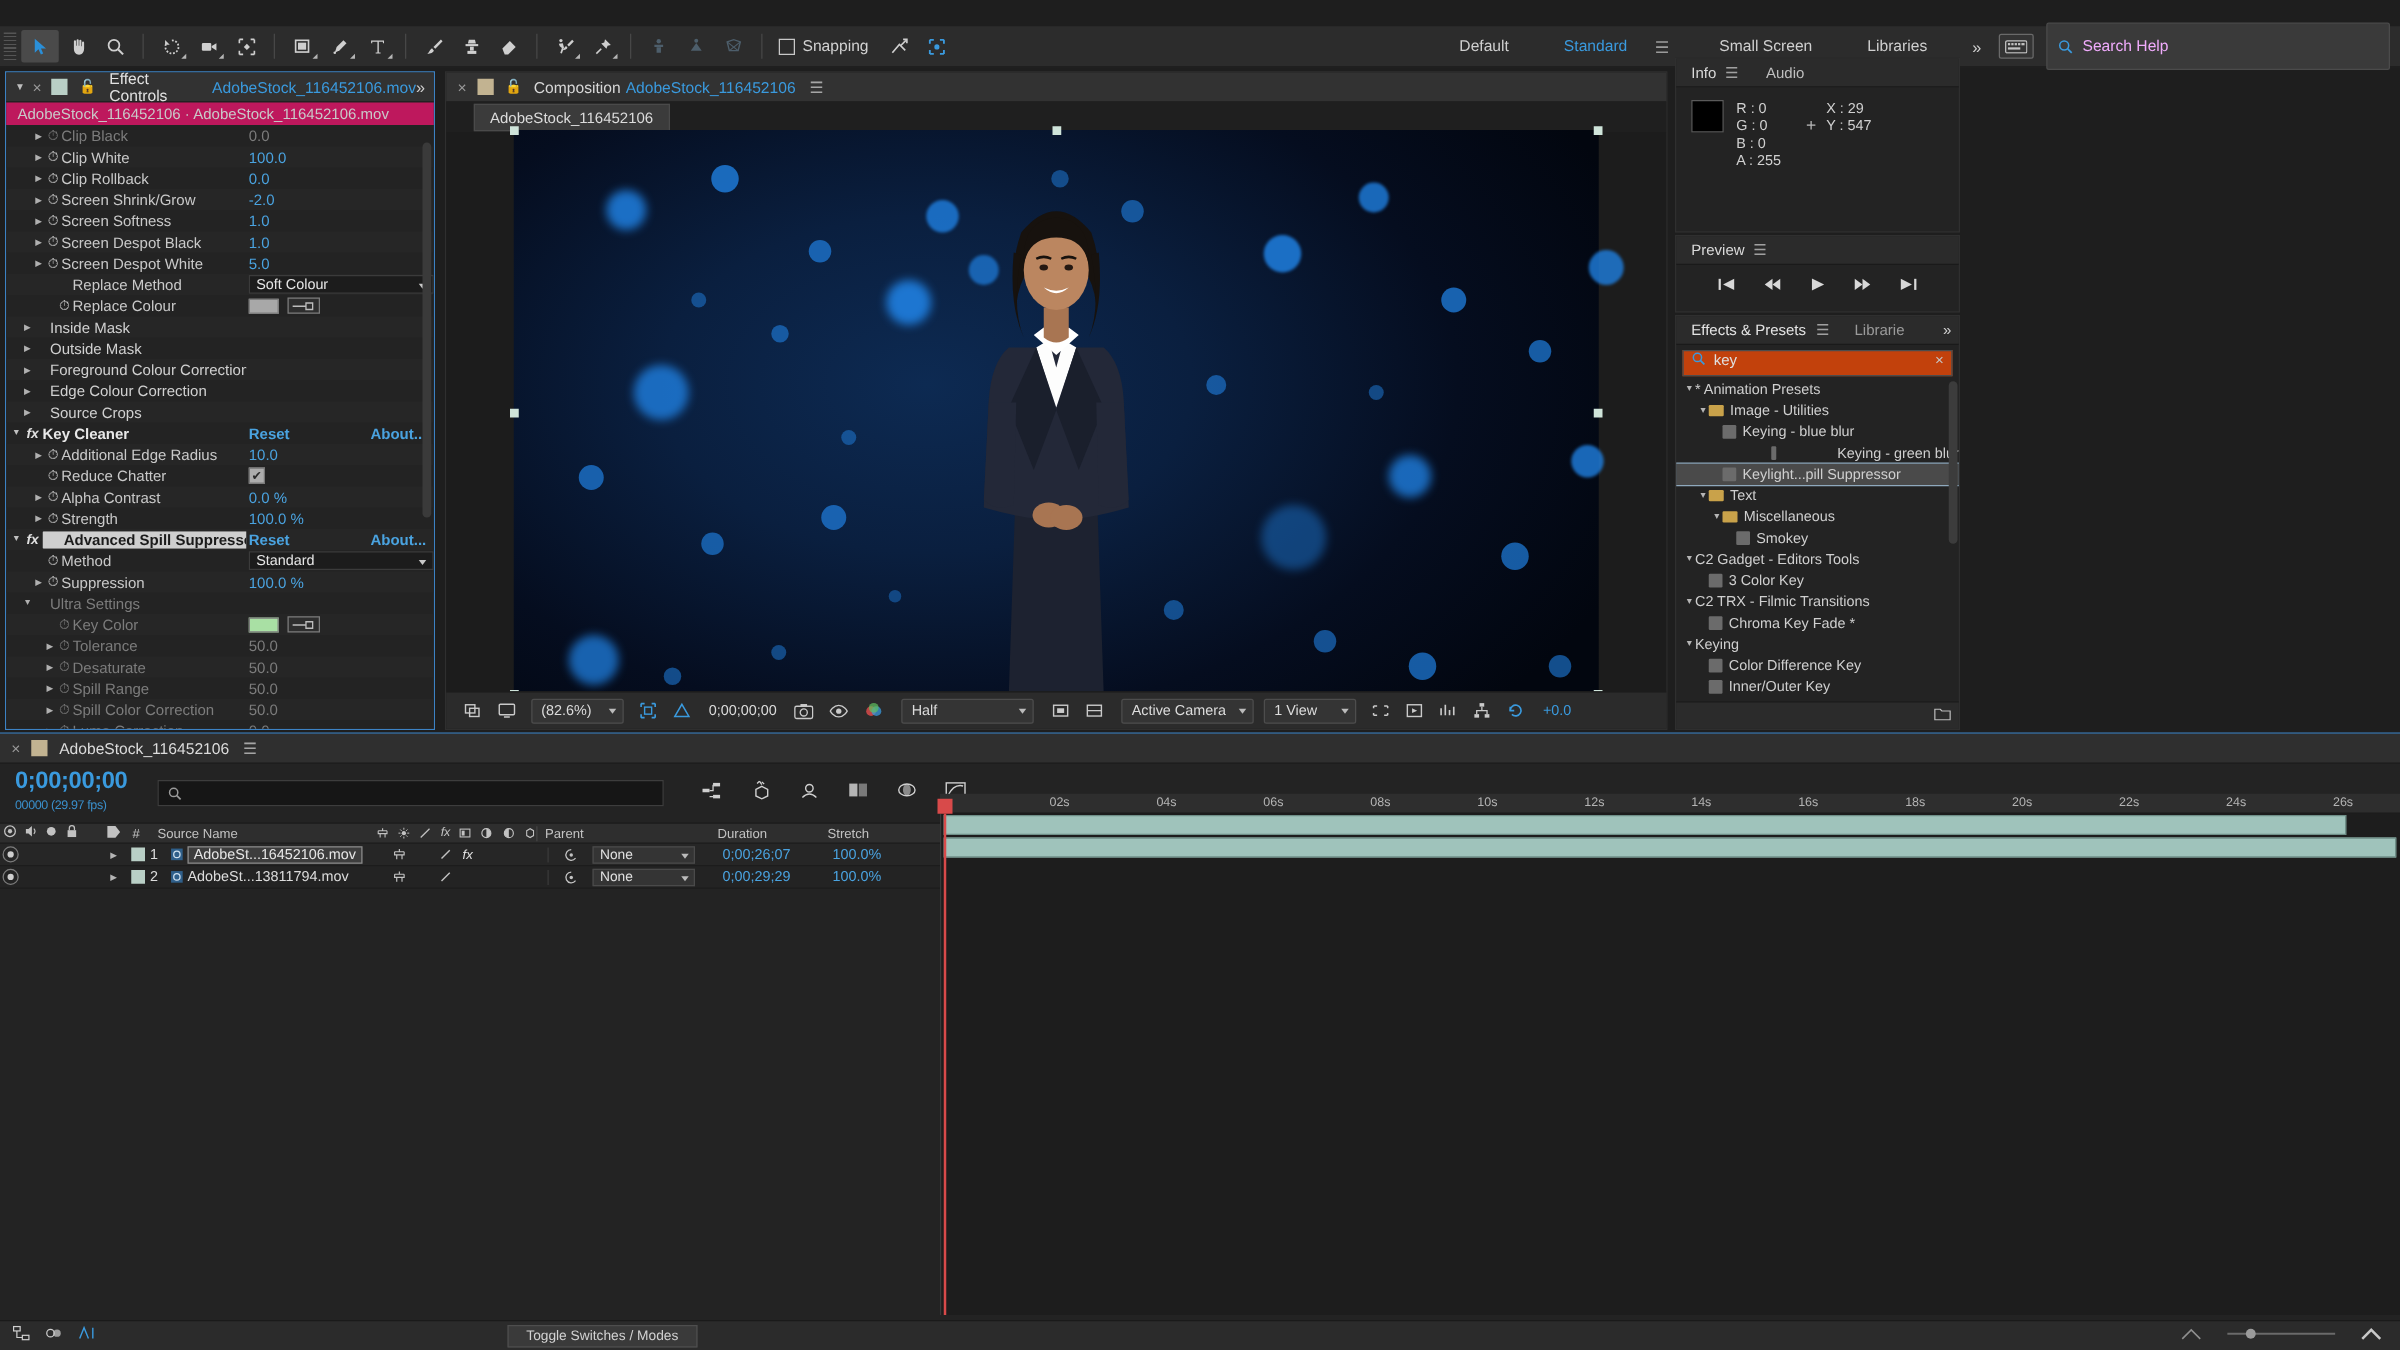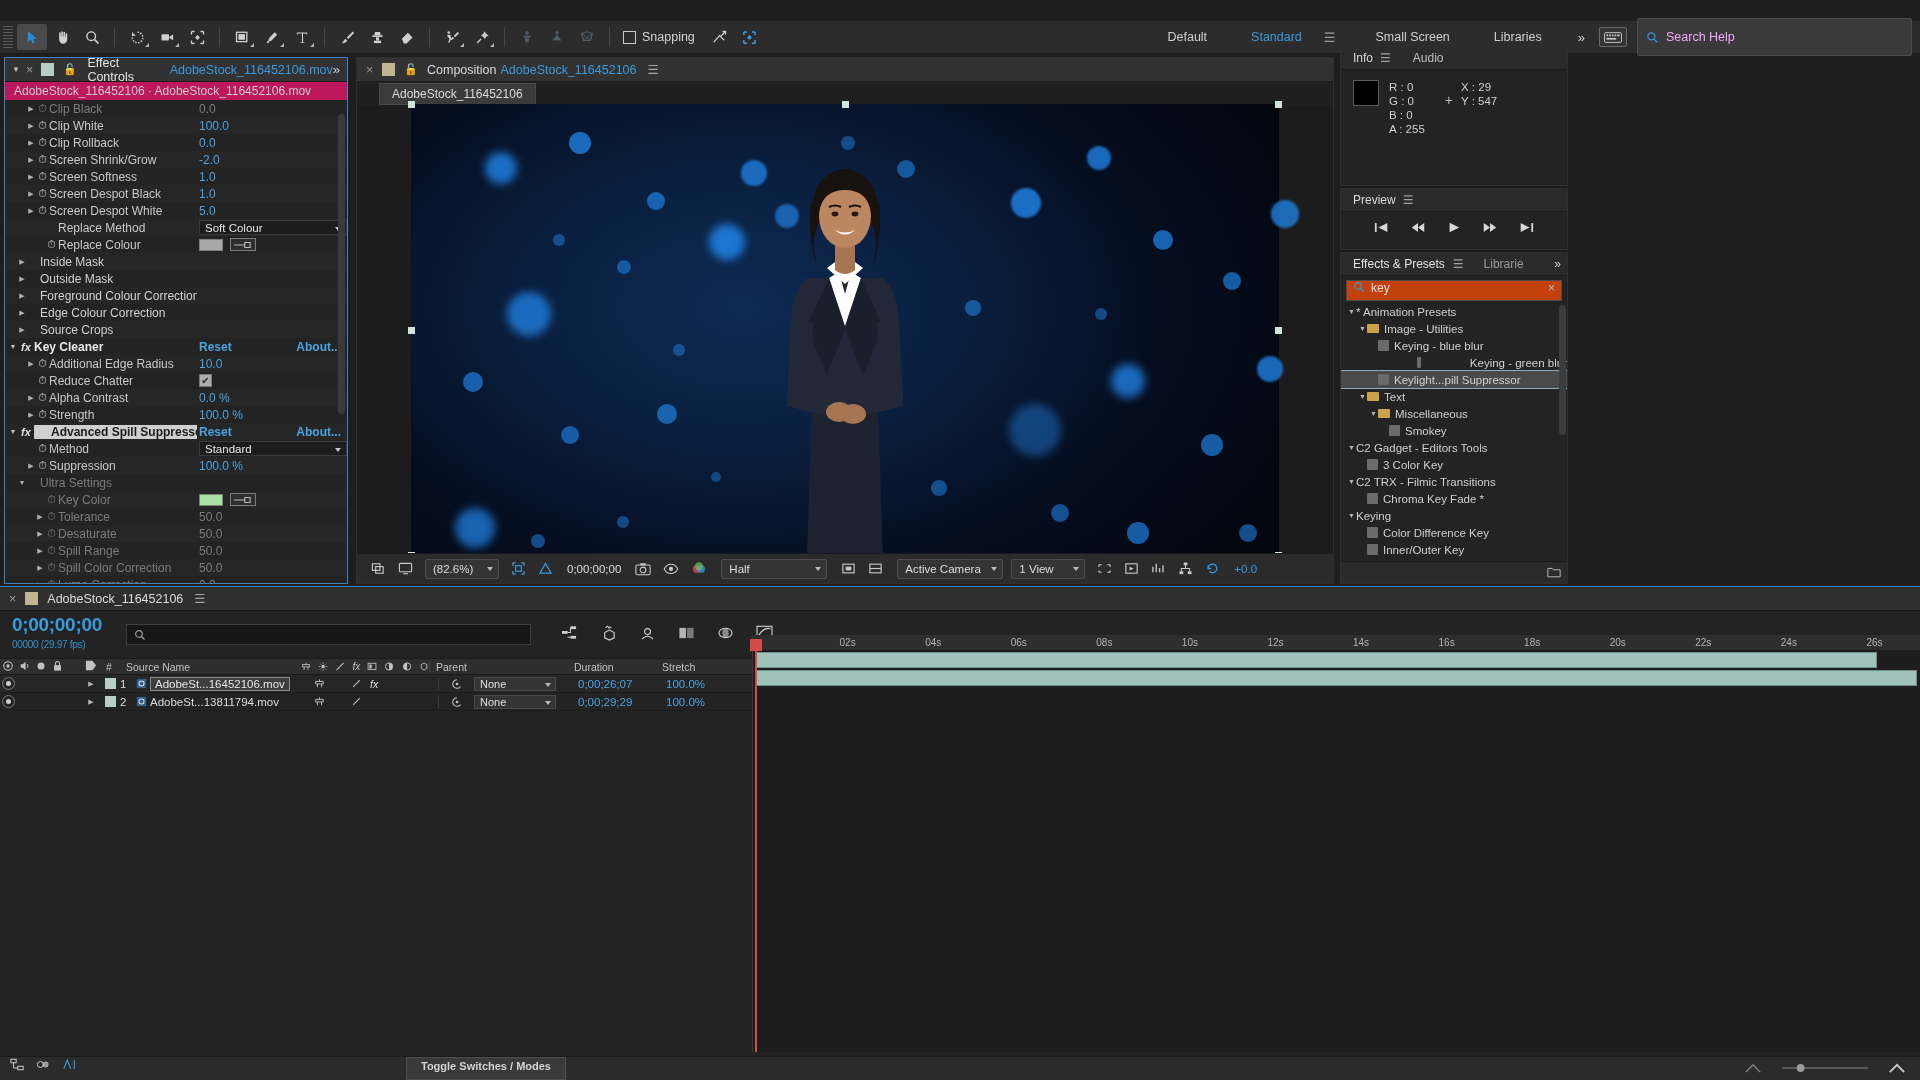--- a/index.html
+++ b/index.html
@@ -230,21 +230,21 @@
      background:#2e2e2e; border-bottom:1px solid #1a1a1a; }
   .tick { position:absolute; top:2px; font-size:10px; color:#b4b4b4; }
   .graph-area { position:absolute; left:752px; top:64px; right:0; bottom:28px;
      background:#1d1d1d; border-left:1px solid #3a3a3a;}
   .bar { position:absolute; height:16px; background:#9fc3bb; border:1px solid #6f8f88;}
   .bar.b2 { background:#9fc3bb; }
   .playhead { position:absolute; top:0; bottom:0; width:2px; background:#d84a4a; }
   .ph-top { position:absolute; top:-12px; left:-5px; width:12px; height:12px;
      background:#d84a4a; }
   .tl-footer { position:absolute; left:0; bottom:0; width:100%; height:24px;
-     background:#2b2b2b; border-top:1px solid #1a1a1a; display:flex; font-weight:bold;}
+     background:#2b2b2b; border-top:1px solid #1a1a1a; display:flex; align-items:center;}
   .toggle-sw { margin-left:330px; background:#3a3a3a; border:1px solid #4e4e4e;
      padding:2px 14px; font-size:11px; color:#d2d2d2; }
   .footer-icons{ display:flex; gap:12px; margin-left:10px; color:#cfcfcf; }
 </style>
 </head>
 <body>
 
 <div id="app">
 
 

